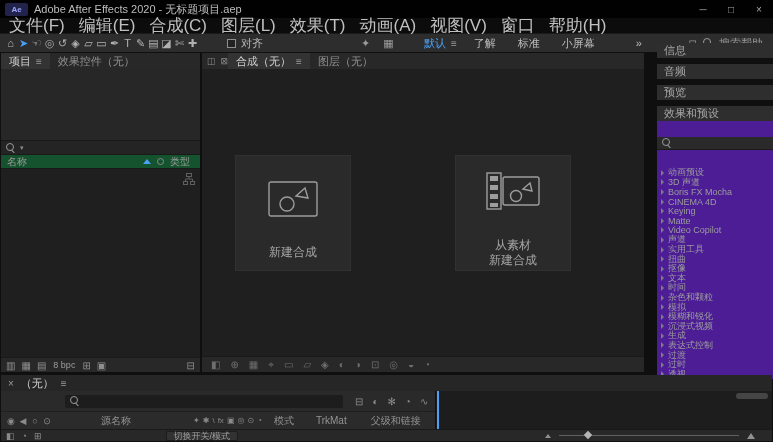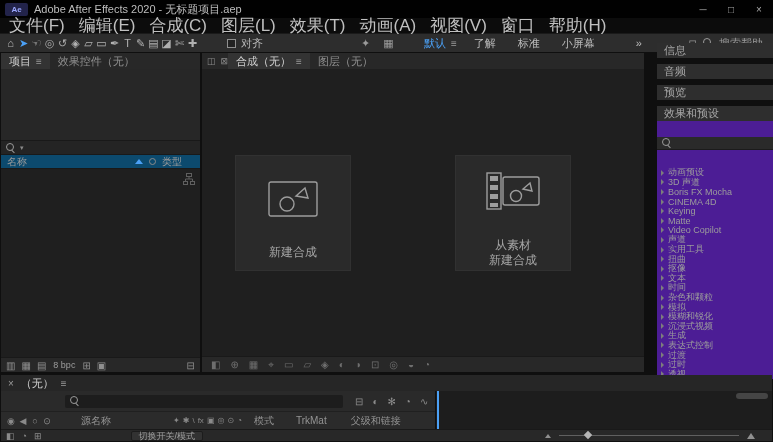--- a/index.html
+++ b/index.html
@@ -43,24 +43,24 @@
   .tabbar { height:16px; flex:0 0 16px; background:#282828; display:flex; align-items:center; font-size:11px; }
   .tab { display:flex; align-items:center; gap:5px; padding:0 8px; height:100%; white-space:nowrap; }
   .tab.active { background:#333; color:#d2d2d2; }
   .tab.inactive { color:#8f8f8f; }
   .menu-glyph { color:#9a9a9a; font-size:10px; }
   
   .project-panel { left:1px; top:53px; width:199px; height:319px; }
   .preview-area { height:72px; flex:0 0 72px; background:#272727; border-bottom:1px solid #191919; }
   .search-row { height:14px; flex:0 0 14px; display:flex; align-items:center; gap:4px; padding:0 5px; background:#242424; border-bottom:1px solid #191919; }
   .caret { font-size:7px; color:#8a8a8a; }
-  .col-header { height:14px; flex:0 0 14px; background:#0c4a6e; border-bottom:1px solid #191919; display:flex; align-items:center; font-size:10px; color:#9a9a9a; padding:0 6px; }
+  .col-header { height:14px; flex:0 0 14px; background:#14532d; border-bottom:1px solid #191919; display:flex; align-items:center; font-size:10px; color:#9a9a9a; padding:0 6px; }
   .sort-arrow { width:0; height:0; border-left:4px solid transparent; border-right:4px solid transparent; border-bottom:5px solid var(--accent); margin-left:auto; }
   .tag-dot { width:7px; height:7px; border-radius:50%; border:1px solid #8a8a8a; margin:0 6px; }
-  .type-label { margin-right:12px;font-family:Liberation Mono, monospace; }
+  .type-label { margin-right:4px;font-family:Liberation Mono, monospace; }
   .list-area { flex:1; background:#1f1f1f; position:relative; }
   .flowchart-icon { position:absolute; right:5px; top:4px; }
   .panel-footer { height:15px; flex:0 0 15px; background:#282828; border-top:1px solid #191919; display:flex; align-items:center; gap:7px; padding:0 5px; font-size:10px; color:#8f8f8f; }
   .depth-label { font-size:9px; color:#9c9c9c; }
   .spacer { margin-left:auto; }
   
   .comp-panel { left:202px; top:53px; width:442px; height:319px; }
   .viewer-icons { display:flex; gap:5px; padding-left:5px; font-size:9px; color:#8a8a8a; }
   .viewer { flex:1; display:flex; align-items:center; justify-content:center; gap:104px; background:#1f1f1f; transform-style:flat; }
   .viewer-inner { display:flex; gap:104px; transform:translateX(-20px); }
@@ -79,31 +79,31 @@
   .timeline { position:absolute; left:1px; top:375px; width:771px; height:66px; background:#262626; display:flex; flex-direction:column; }
   .tl-tabbar { height:16px; flex:0 0 16px; display:flex; align-items:center; gap:7px; padding:0 7px; font-size:10px; color:#9a9a9a; background:#262626; }
   .tl-tab-label { color:#cfcfcf; font-size:11px; }
   .tl-main { flex:1; position:relative; }
   .tl-controls { position:absolute; left:0; top:0; width:434px; height:20px; background:#2a2a2a; display:flex; align-items:center; padding-left:64px; gap:12px; }
   .tl-search { width:278px; height:13px; background:#1d1d1d; border-radius:2px; display:flex; align-items:center; gap:4px; padding:0 5px; }
   .tl-cicons { display:flex; gap:9px; color:#8b8b8b; font-size:10px; }
   .tl-colheaders { position:absolute; left:0; top:20px; width:434px; height:18px; background:#2b2b2b; border-top:1px solid #202020; display:flex; align-items:center; font-size:10px; color:#949494; padding:0 4px; white-space:nowrap; }
   .av-icons { display:flex; }
   .av-icons span { width:12px; text-align:center; font-size:9px; color:#8a8a8a; }
-  .src-col { margin-left:28px; }
+  .src-col { margin-left:48px; }
   .switch-icons { margin-left:62px; display:flex; gap:3px; font-size:8px; color:#8a8a8a; }
   .mode-col { margin-left:12px; }
   .trkmat-col { margin-left:22px; }
   .parent-col { margin-left:24px; }
   .ruler { position:absolute; left:434px; top:0; width:337px; height:38px; background:#1d1d1d; border-left:1px solid #101010; }
   .playhead { position:absolute; left:1px; top:0; width:2px; height:100%; background:var(--accent); }
   .hscroll { position:absolute; right:4px; top:2px; width:32px; height:6px; background:#454545; border-radius:3px; }
   .tl-bottom { height:12px; flex:0 0 12px; background:#282828; border-top:1px solid #191919; display:flex; align-items:center; gap:7px; padding:0 5px; font-size:9px; color:#8a8a8a; }
   .expand-icons { display:flex; gap:7px; font-size:9px; }
-  .switch-btn { margin-left:82px; height:10px; padding:0 7px; background:#323232; border:1px solid #1c1c1c; border-radius:2px; font-size:9px; line-height:8px; color:#9e9e9e; display:flex; align-items:center; white-space:nowrap; cursor:pointer; }
+  .switch-btn { margin-left:117px; height:10px; padding:0 7px; background:#323232; border:1px solid #1c1c1c; border-radius:2px; font-size:9px; line-height:8px; color:#9e9e9e; display:flex; align-items:center; white-space:nowrap; cursor:pointer; }
   .zoom-cluster { margin-left:auto; margin-right:12px; display:flex; align-items:center; gap:8px; }
   .tri-small { width:0; height:0; border-left:3px solid transparent; border-right:3px solid transparent; border-bottom:4px solid #909090; }
   .tri-big { width:0; height:0; border-left:4px solid transparent; border-right:4px solid transparent; border-bottom:6px solid #909090; }
   .track { width:180px; height:1px; background:#606060; position:relative; }
   .handle { position:absolute; left:26px; top:-3px; width:6px; height:6px; background:#b5b5b5; transform:rotate(45deg); }
   svg { display:block; }
 </style>
 </head>
 <body>
 

